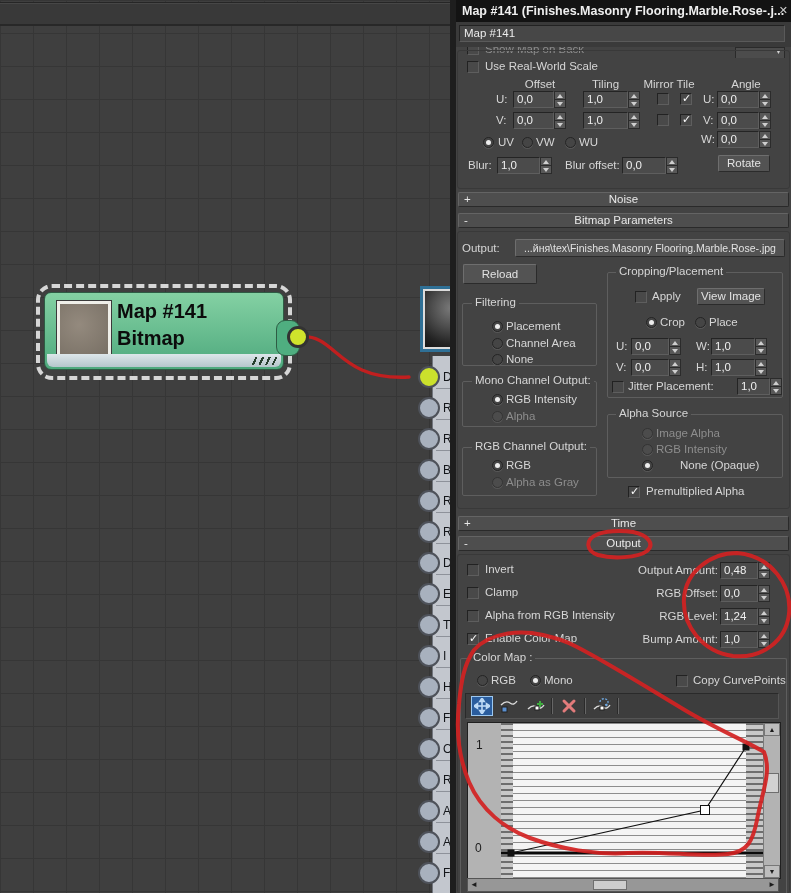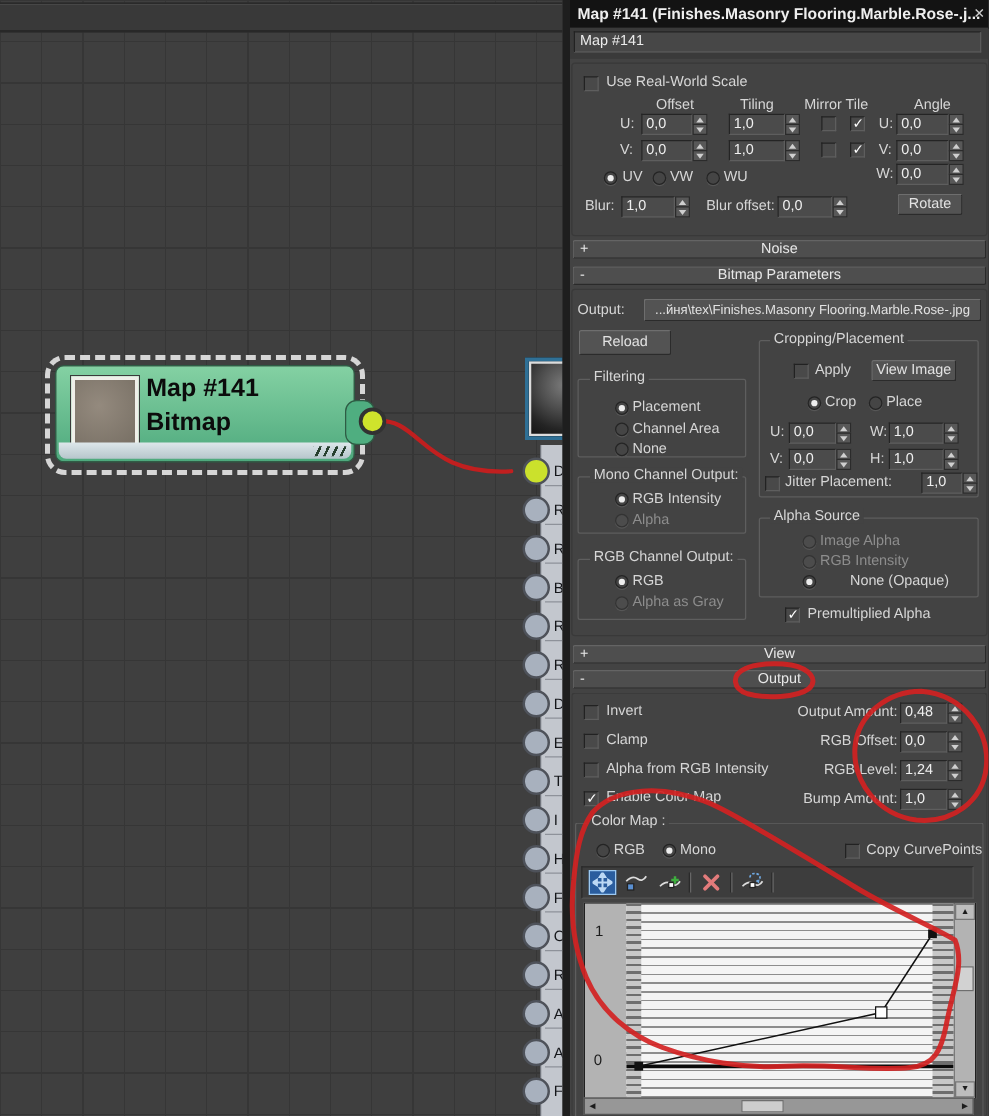--- a/index.html
+++ b/index.html
@@ -208,20 +208,25 @@
   <div id="panel">
 
     <div class="titlebar">
       <span class="t">Map #141 (Finishes.Masonry Flooring.Marble.Rose-.j...</span>
       <span class="x">✕</span>
     </div>
     <div class="namerow">
       <div class="namefield">Map #141</div>
     </div>
 
+    <div class="cliprow">
+      <span class="cb" style="left:11px;top:-4px;"></span>
+      <span class="lbl dim" style="left:29px;top:-4px;">Show Map on Back</span>
+      <span class="clipdd">▼</span>
+    </div>
 
     <div class="frame" style="left:1px;top:50px;width:331px;height:137px;"></div>
     <span class="cb" style="left:11px;top:61px;"></span>
     <span class="lbl" style="left:29px;top:60px;">Use Real-World Scale</span>
 
     <span class="lbl" style="left:64px;top:78px;width:40px;text-align:center;">Offset</span>
     <span class="lbl" style="left:127px;top:78px;width:45px;text-align:center;">Tiling</span>
     <span class="lbl" style="left:186px;top:78px;width:54px;text-align:center;">Mirror Tile</span>
     <span class="lbl" style="left:272px;top:78px;width:36px;text-align:center;">Angle</span>
 
@@ -376,21 +381,21 @@
     <span class="lbl dim" style="left:200px;top:427px;">Image Alpha</span>
     <span class="radio dim" style="left:186px;top:444px;"></span>
     <span class="lbl dim" style="left:200px;top:443px;">RGB Intensity</span>
     <span class="radio sel" style="left:186px;top:460px;"></span>
     <span class="lbl" style="left:200px;top:459px;margin-left:24px;">None (Opaque)</span>
     <span class="cb on" style="left:172px;top:486px;"></span>
     <span class="lbl" style="left:190px;top:485px;">Premultiplied Alpha</span>
 
     <div class="rollout" style="top:516px;">
       <span class="sign">+</span>
-      <span>View</span>
+      <span>Time</span>
     </div>
     <div class="rollout" style="top:536px;">
       <span class="sign">-</span>
       <span>Output</span>
     </div>
 
     <div class="frame" style="left:1px;top:554px;width:331px;height:338px;border-bottom:none;"></div>
     <span class="cb" style="left:11px;top:564px;"></span>
     <span class="lbl" style="left:29px;top:563px;">Invert</span>
     <span class="rl" style="left:120px;top:564px;">Output Amount:</span>

